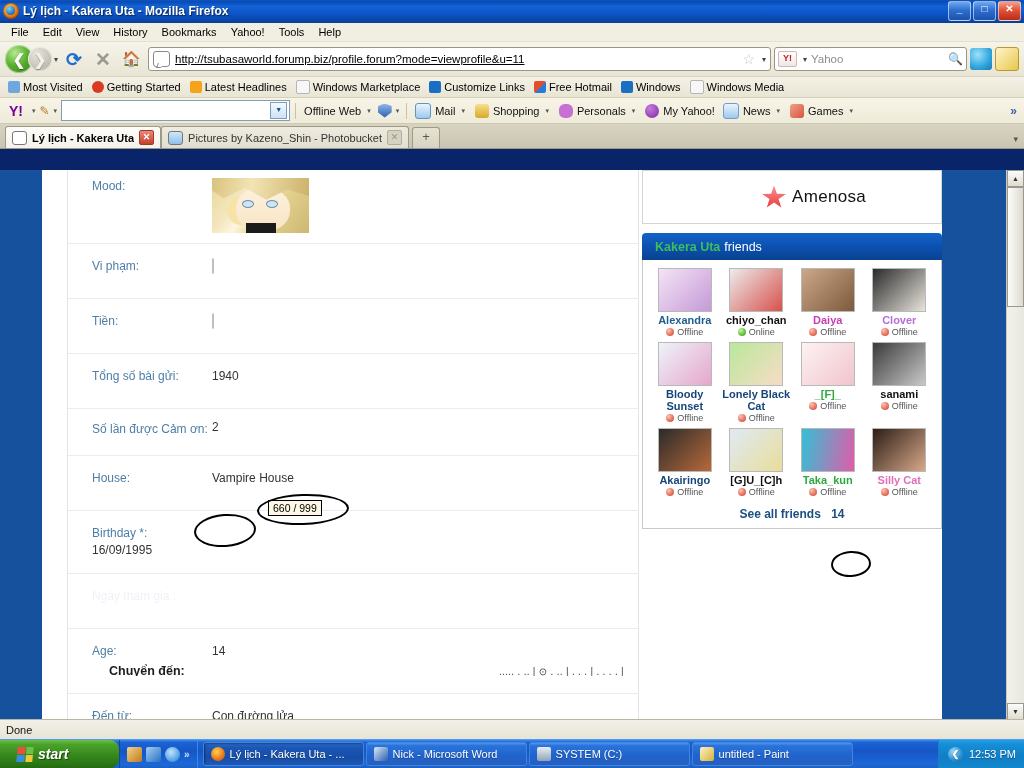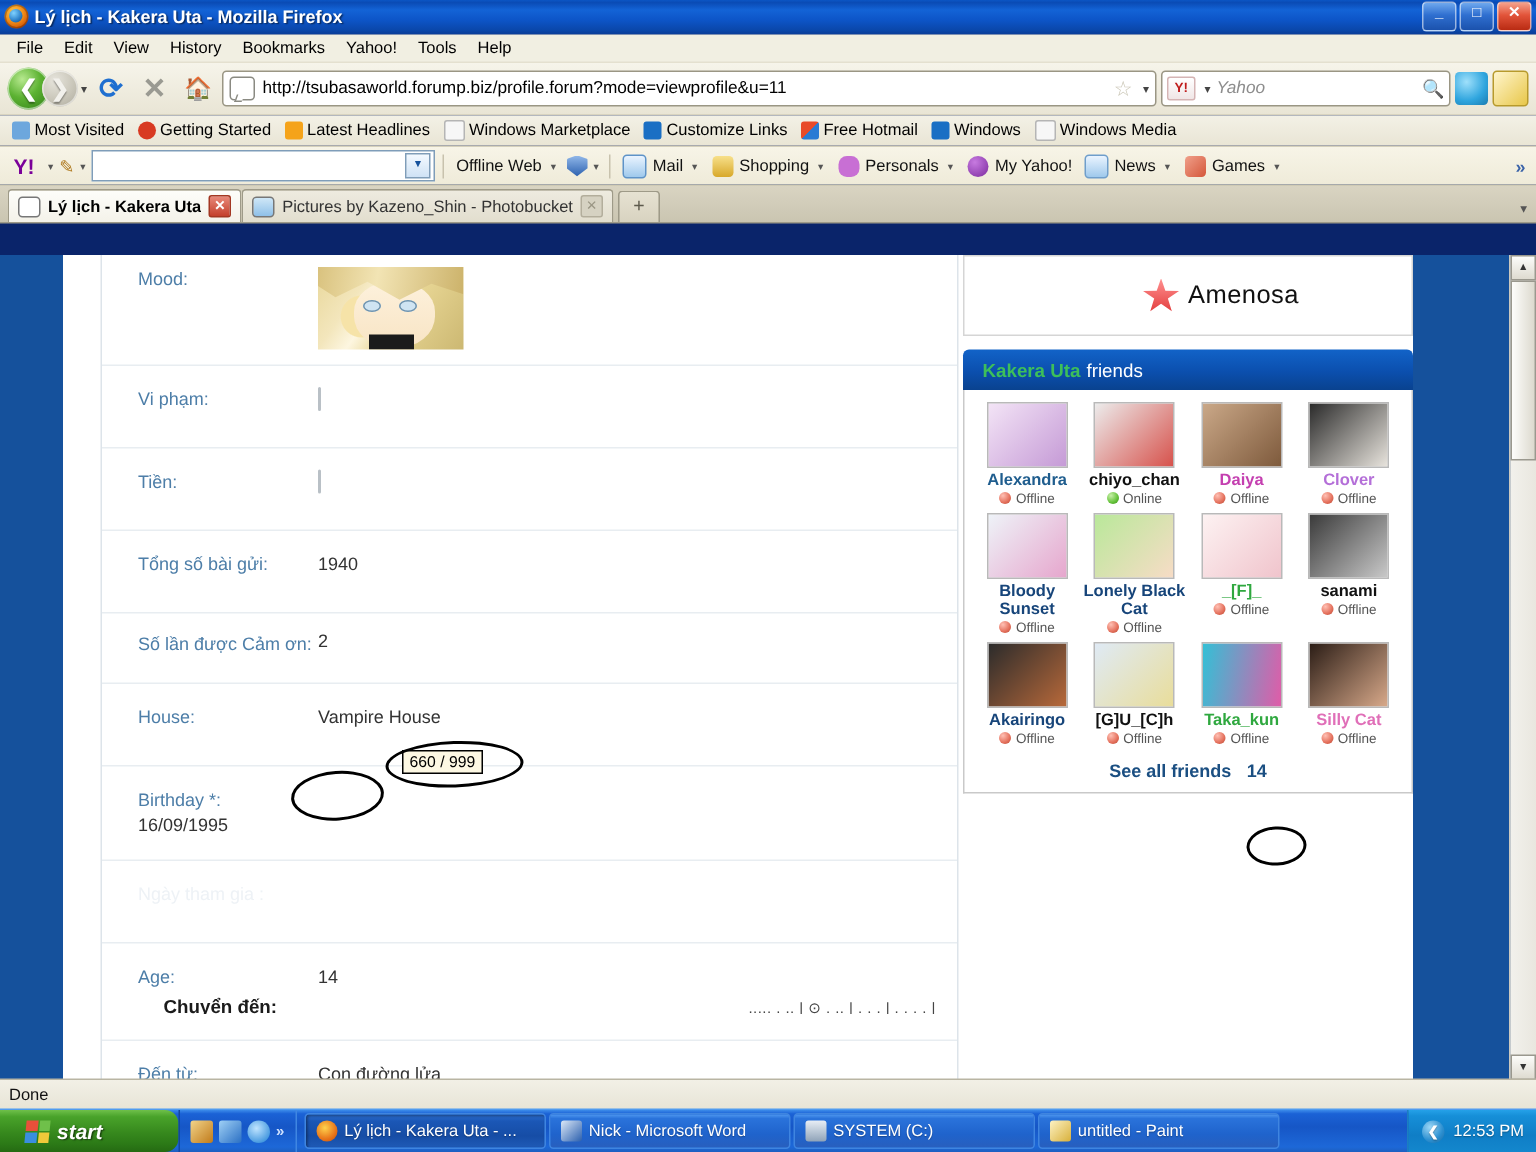--- a/index.html
+++ b/index.html
@@ -84,32 +84,32 @@
   .urlbar{
     flex:1;height:22px;background:#fff;border:1px solid #9a9684;border-radius:3px;
     display:flex;align-items:center;padding:0 4px;gap:5px;min-width:0;
   }
   .url-fav{
     width:15px;height:14px;border:1px solid #8a8a82;border-radius:3px;background:#fff;flex:none;
     position:relative;
   }
   .url-fav:after{content:"";position:absolute;left:3px;bottom:-2px;width:4px;height:4px;background:#fff;
     border-left:1px solid #8a8a82;border-bottom:1px solid #8a8a82;transform:skewX(-20deg);}
-  .url-text{flex:1;font-size:11.5px;color:#000;white-space:nowrap;overflow:hidden;}
+  .url-text{flex:1;font-size:11.5px;color:#000;white-space:nowrap;overflow:hidden;text-decoration:underline;}
   .url-star{color:#c9c5b4;font-size:14px;}
   .searchbar{
     width:185px;height:22px;background:#fff;border:1px solid #9a9684;border-radius:3px;
     display:flex;align-items:center;padding:0 3px;gap:4px;
   }
   .y-mini{
     width:17px;height:14px;background:linear-gradient(180deg,#fff 0%,#f0e6e6 100%);
     border:1px solid #d5b4b4;border-radius:2px;color:#c01d1d;font-weight:bold;font-size:9px;
     text-align:center;line-height:13px;flex:none;
   }
-  .search-ph{flex:1;color:#8d8d8d;font-size:11.5px;font-style:italic;}
+  .search-ph{flex:1;color:#8d8d8d;font-size:11.5px;}
   .mag{color:#6a8ec4;font-size:12px;}
   .tb-extra{width:22px;height:22px;border-radius:3px;display:flex;align-items:center;justify-content:center;font-size:13px;}
 
   
   .bmbar{
     height:20px;background:linear-gradient(180deg,#f3f1e6 0%,#e9e5d5 100%);
     display:flex;align-items:center;padding:0 4px;gap:1px;
     border-bottom:1px solid #d5d0bb;
     overflow:hidden;white-space:nowrap;
   }

